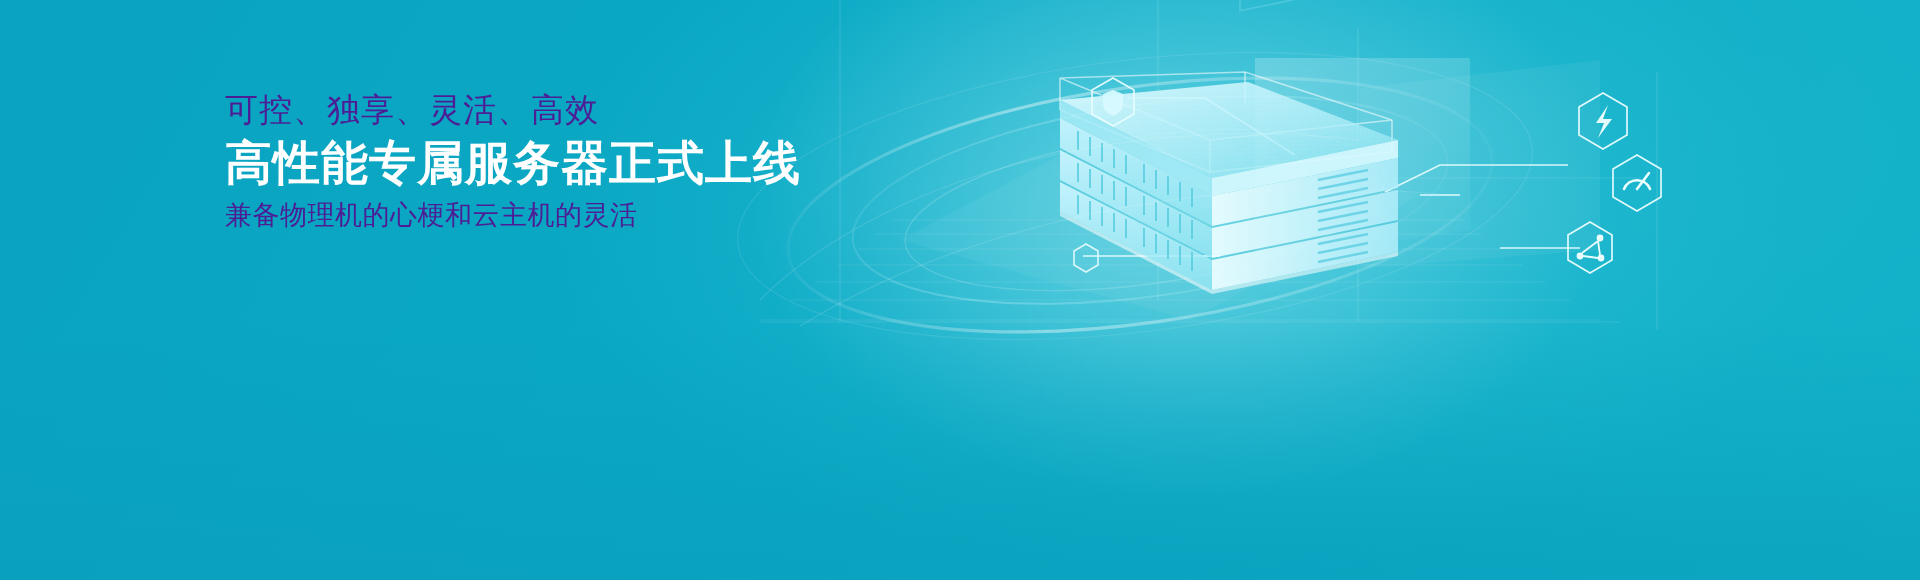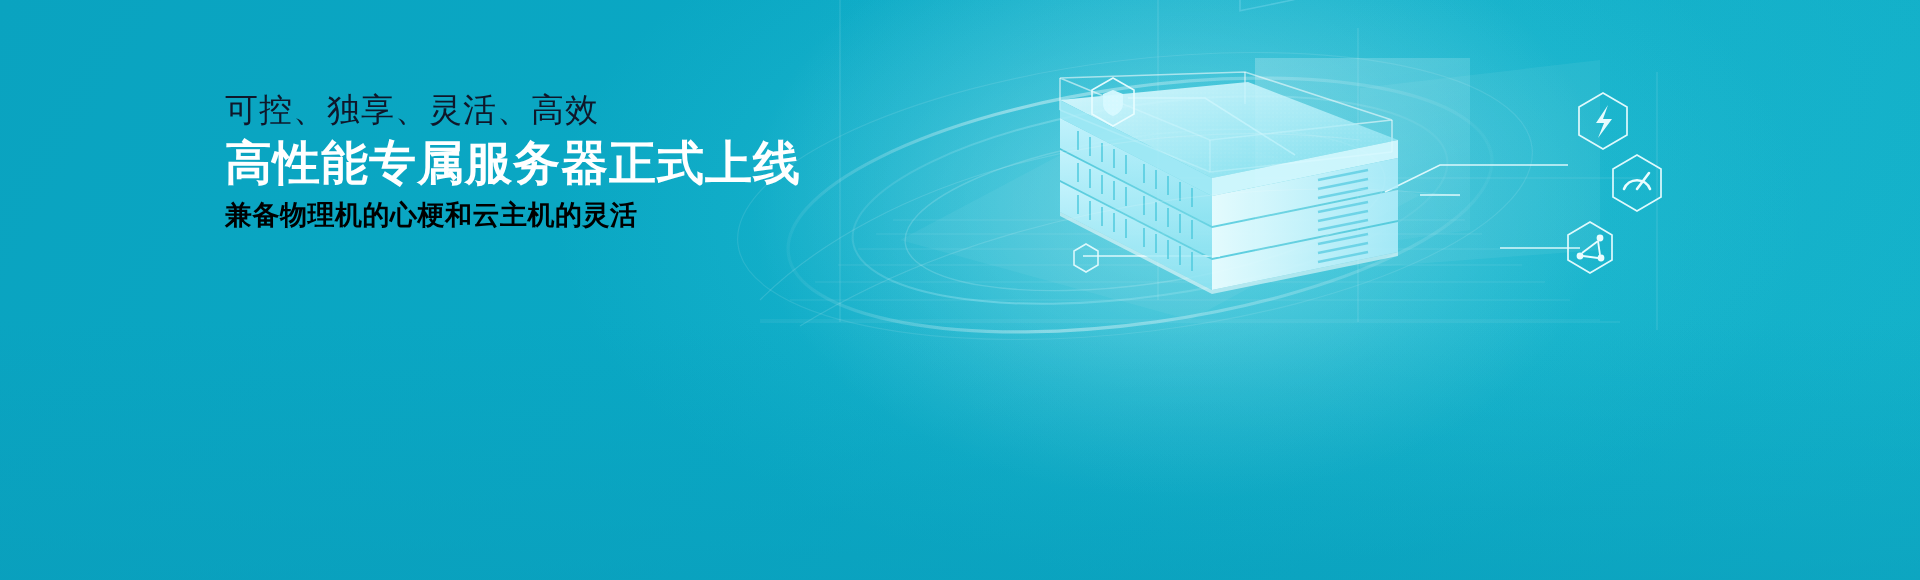--- a/index.html
+++ b/index.html
@@ -26,31 +26,31 @@
   }
   
   .art{position:absolute;left:0;top:0;width:1920px;height:580px;}
   
   .copy{
     position:absolute;left:225px;top:88px;
     color:#ffffff;
   }
   .kicker{
     font-size:33px;line-height:44px;letter-spacing:1px;
-    font-weight:400;color:#0f172a;white-space:nowrap;
+    font-weight:400;color:#4c1d95;white-space:nowrap;
     margin:0 0 6px 0;
   }
   .headline{
     font-size:47px;line-height:50px;letter-spacing:1px;
     font-weight:700;color:#ffffff;white-space:nowrap;
     margin:0 0 8px 0;
   }
   .subline{
     font-size:27px;line-height:38px;letter-spacing:0.5px;
-    font-weight:700;color:#000000;white-space:nowrap;
+    font-weight:400;color:#4c1d95;white-space:nowrap;
     margin:0;
   }
 </style>
 </head>
 <body>
 
 <div id="banner">
 
   <div class="bg-wash"></div>
 

